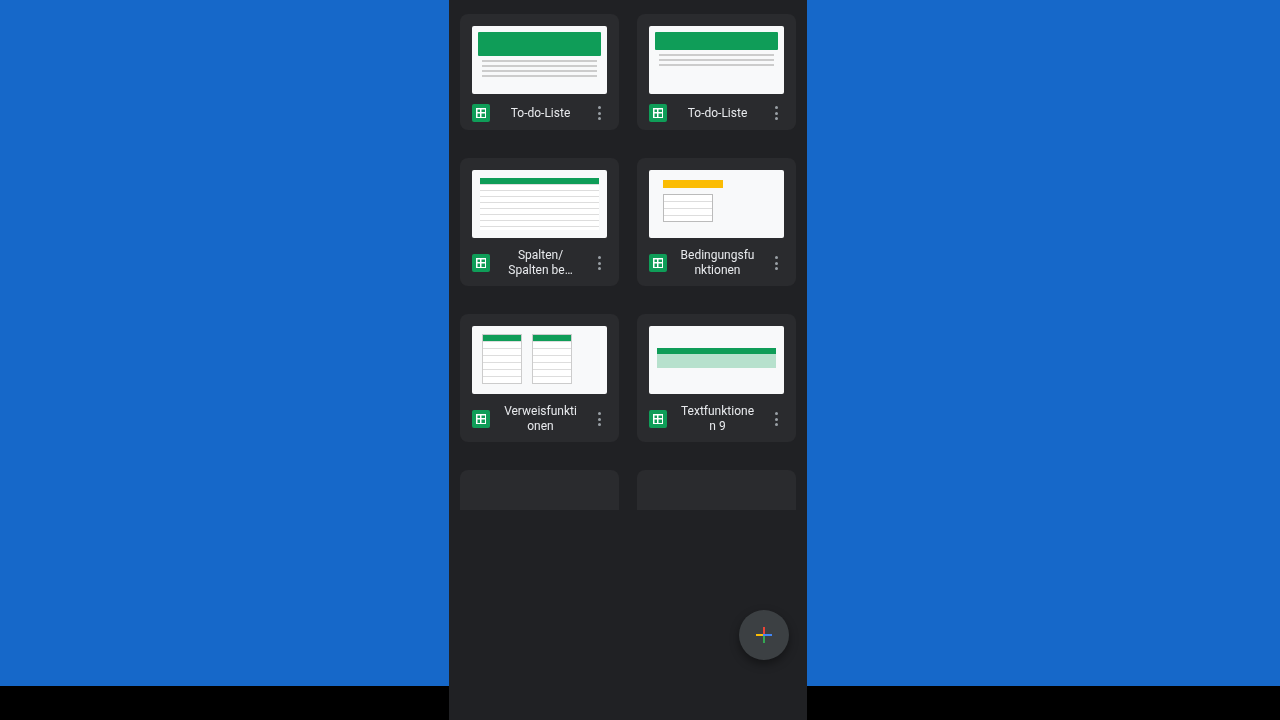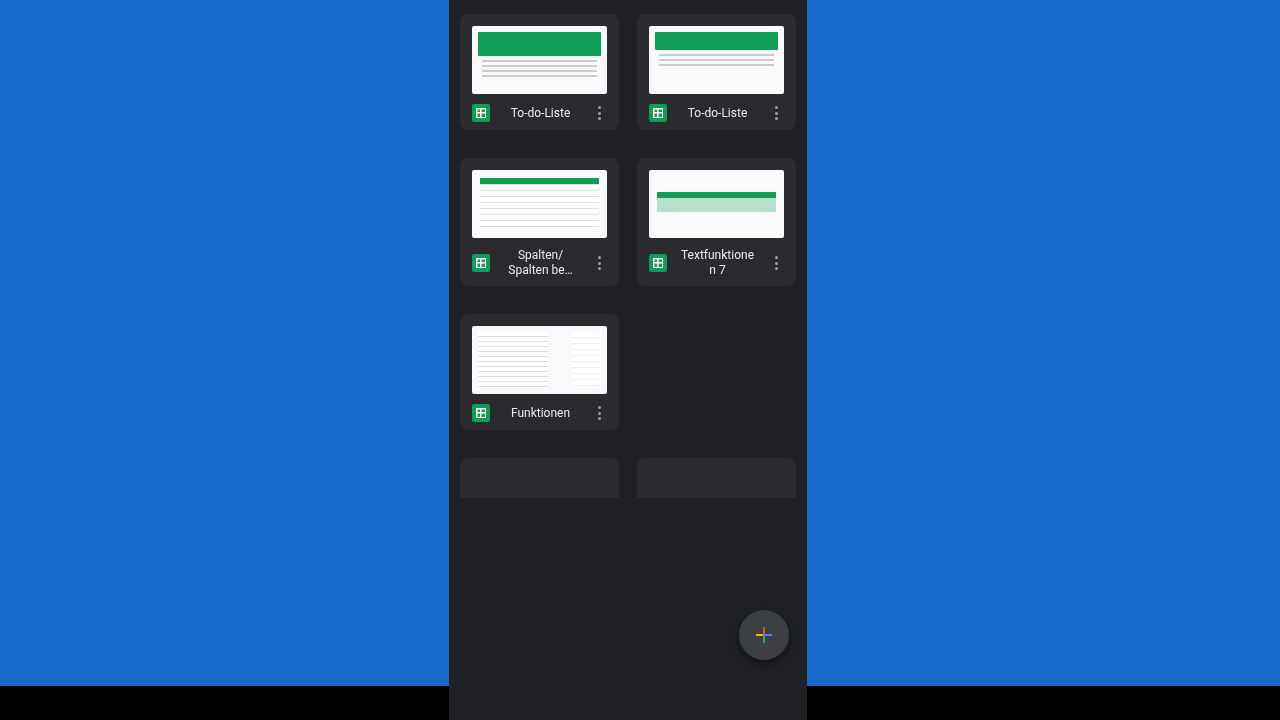--- a/index.html
+++ b/index.html
@@ -267,53 +267,72 @@
         <span class="sheets-icon"></span>
         <span class="title">Spalten/ Spalten be…</span>
         <span class="more">
             <span></span>
             <span></span>
             <span></span>
           </span>
       </div>
     </div>
 
-
+    <div class="card">
+      <div class="thumb">
+        <div class="yellow-bar"></div>
+        <div class="mini-table"></div>
+      </div>
+      <div class="meta">
+        <span class="sheets-icon"></span>
+        <span class="title">Bedingungsfunktionen</span>
+        <span class="more">
+            <span></span>
+            <span></span>
+            <span></span>
+          </span>
+      </div>
+    </div>
+
+    <div class="card">
+      <div class="thumb">
+        <div class="two-tbl">
+            <div class="hdr"></div>
+          </div>
+        <div class="two-tbl right">
+            <div class="hdr"></div>
+          </div>
+      </div>
+      <div class="meta">
+        <span class="sheets-icon"></span>
+        <span class="title">Verweisfunktionen</span>
+        <span class="more">
+            <span></span>
+            <span></span>
+            <span></span>
+          </span>
+      </div>
+    </div>
 
 
     <div class="card">
       <div class="thumb">
         <div class="green-band"></div>
       </div>
       <div class="meta">
         <span class="sheets-icon"></span>
-        <span class="title">Textfunktionen 7</span>
-        <span class="more">
-            <span></span>
-            <span></span>
-            <span></span>
-          </span>
-      </div>
-    </div>
-
-    <div class="card">
-      <div class="thumb">
-        <div class="big-table"></div>
-        <div class="side-col"></div>
-      </div>
-      <div class="meta">
-        <span class="sheets-icon"></span>
-        <span class="title">Funktionen</span>
-        <span class="more">
-            <span></span>
-            <span></span>
-            <span></span>
-          </span>
-      </div>
-    </div>
+        <span class="title">Textfunktionen 9</span>
+        <span class="more">
+            <span></span>
+            <span></span>
+            <span></span>
+          </span>
+      </div>
+    </div>
+
 
   </div>
 
   <div class="partial-row">
     <div class="partial"></div>
     <div class="partial"></div>
   </div>
 
   <div class="fab" aria-label="Neu erstellen">
     <svg viewBox="0 0 24 24">

